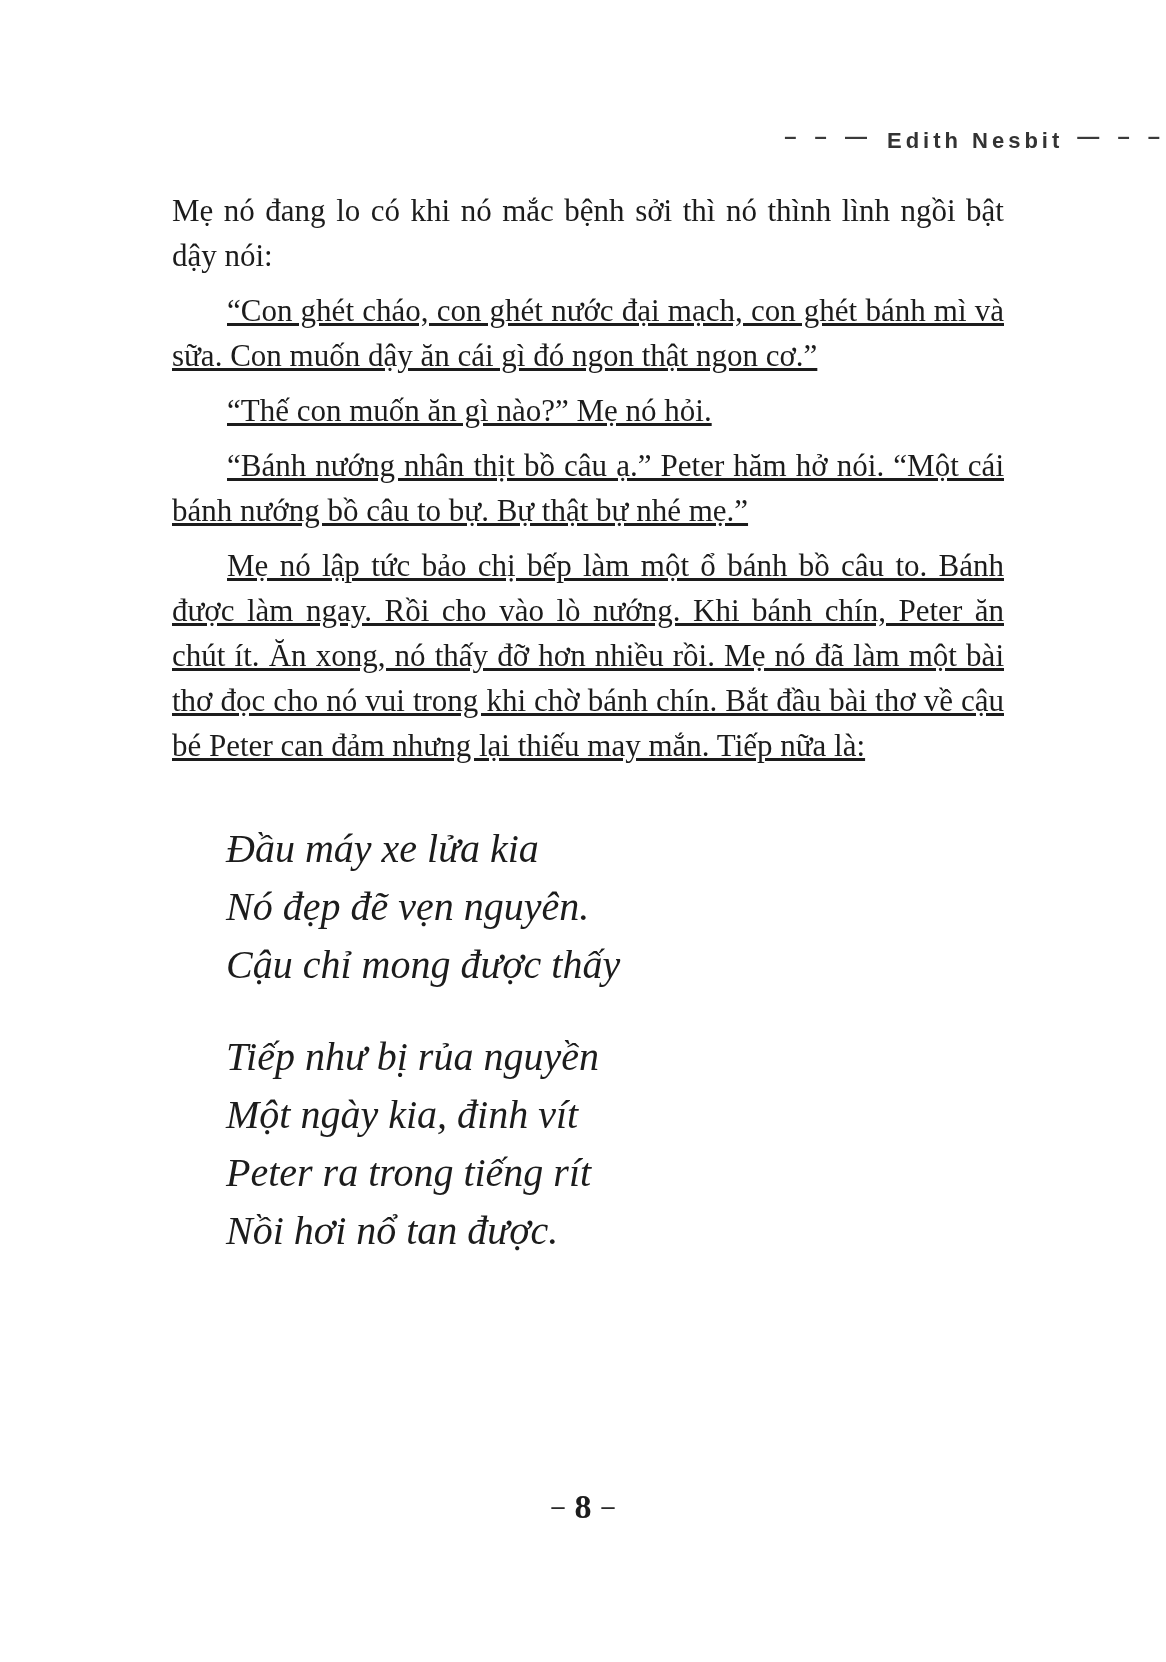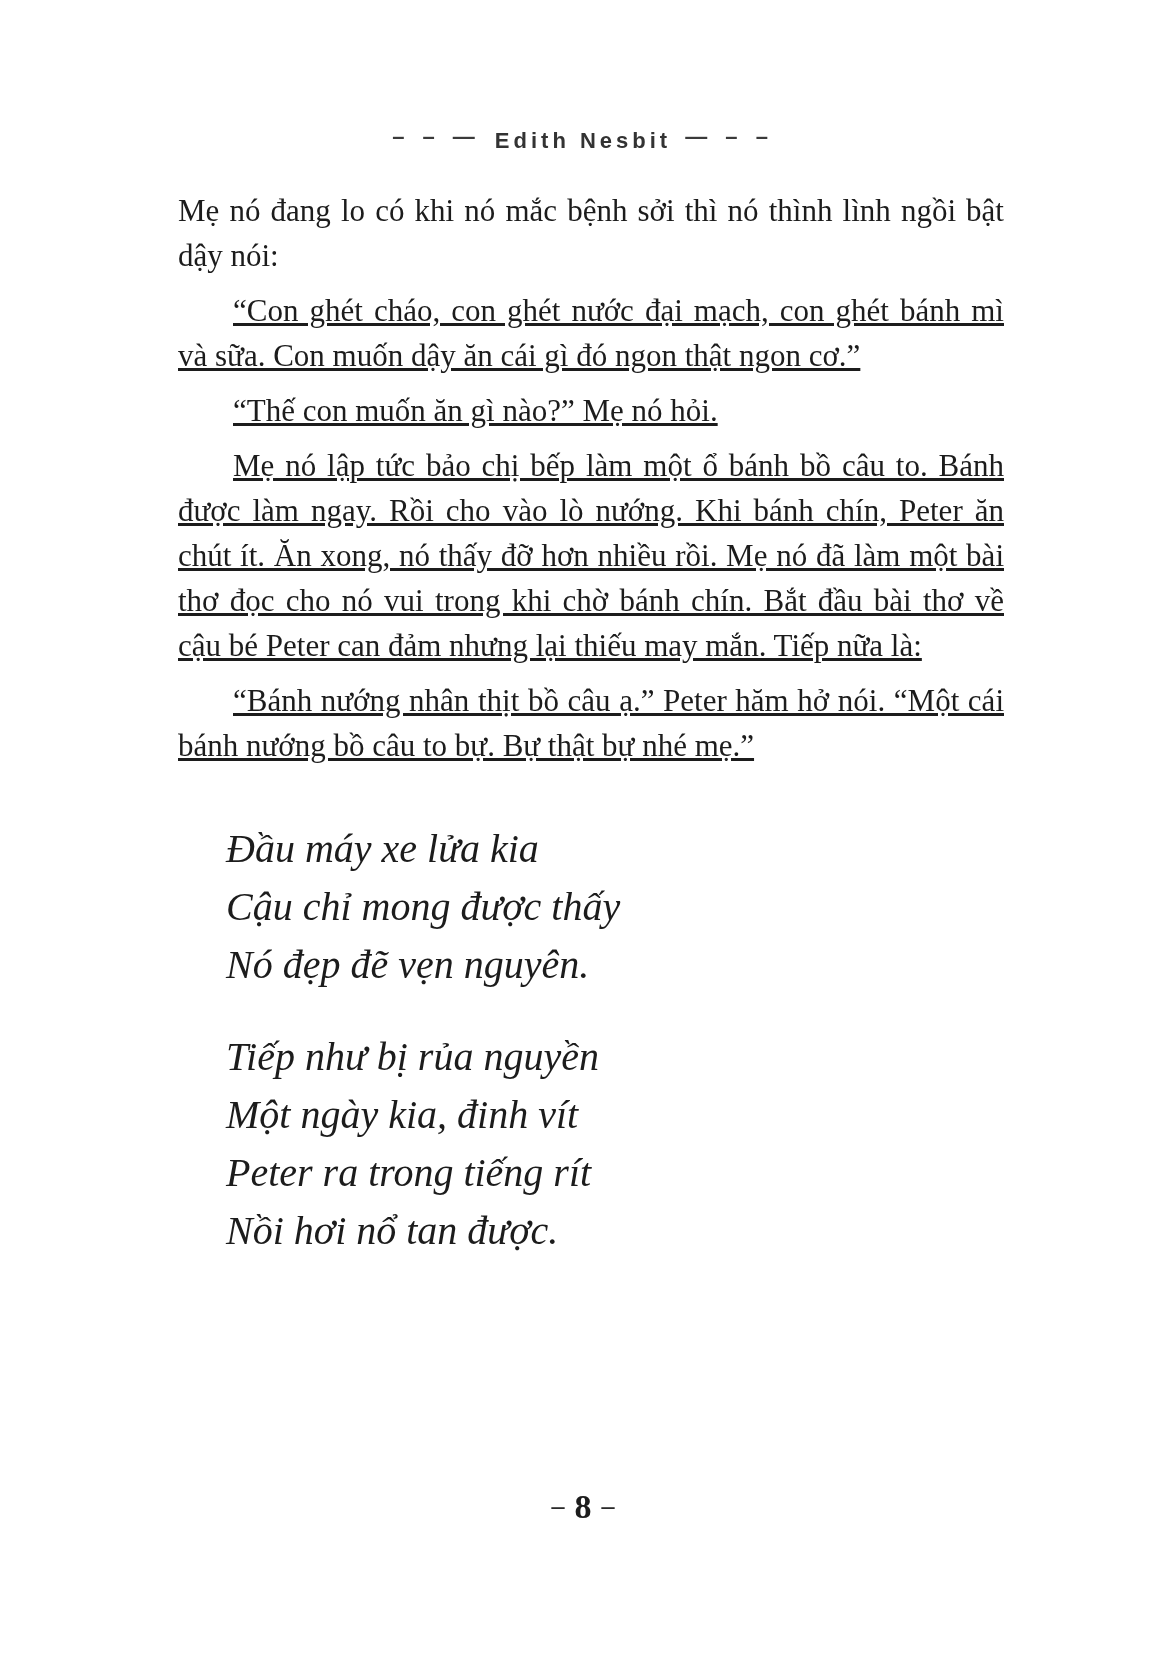--- a/index.html
+++ b/index.html
@@ -11,21 +11,21 @@
     margin: 0 auto;
     background: #ffffff;
     overflow: hidden;
     color: #1c1c1c;
   }
   .running-head {
     position: absolute;
     top: 128px;
     left: 0;
     width: 100%;
-    text-align: center;
+    text-align: right;
     font-family: "Liberation Sans", "DejaVu Sans", sans-serif;
     font-size: 22px;
     font-weight: 600;
     letter-spacing: 4px;
     color: #333333;
     white-space: nowrap;
   }
   .running-head .orn {
     font-weight: 700;
     letter-spacing: 6px;
@@ -39,21 +39,21 @@
     position: absolute;
     top: 188px;
     left: 168px;
     width: 836px;
     font-family: "Liberation Serif", "DejaVu Serif", serif;
     font-size: 31px;
     line-height: 45px;
     text-align: justify;
   }
   .body-text p {
-    margin: 0 0 10px 10px;
+    margin: 0 0 10px 4px;
   }
   .body-text p.indent {
     text-indent: 55px;
     text-decoration: underline;
   }
   .poem {
     margin-top: 52px;
     margin-left: 58px;
     font-style: italic;
     font-size: 40px;
@@ -89,28 +89,28 @@
 <div class="page">
 
   <div class="running-head">
     <span class="orn left">– – —</span><span>Edith Nesbit</span><span class="orn right">— – –</span>
   </div>
 
   <div class="body-text">
     <p>Mẹ nó đang lo có khi nó mắc bệnh sởi thì nó thình lình ngồi bật dậy nói:</p>
     <p class="indent">“Con ghét cháo, con ghét nước đại mạch, con ghét bánh mì và sữa. Con muốn dậy ăn cái gì đó ngon thật ngon cơ.”</p>
     <p class="indent">“Thế con muốn ăn gì nào?” Mẹ nó hỏi.</p>
+    <p class="indent">“Bánh nướng nhân thịt bồ câu ạ.” Peter hăm hở nói. “Một cái bánh nướng bồ câu to bự. Bự thật bự nhé mẹ.”</p>
     <p class="indent">Mẹ nó lập tức bảo chị bếp làm một ổ bánh bồ câu to. Bánh được làm ngay. Rồi cho vào lò nướng. Khi bánh chín, Peter ăn chút ít. Ăn xong, nó thấy đỡ hơn nhiều rồi. Mẹ nó đã làm một bài thơ đọc cho nó vui trong khi chờ bánh chín. Bắt đầu bài thơ về cậu bé Peter can đảm nhưng lại thiếu may mắn. Tiếp nữa là:</p>
-    <p class="indent">“Bánh nướng nhân thịt bồ câu ạ.” Peter hăm hở nói. “Một cái bánh nướng bồ câu to bự. Bự thật bự nhé mẹ.”</p>
 
     <div class="poem">
       <div class="stanza">
         <div class="poem-line">Đầu máy xe lửa kia</div>
+        <div class="poem-line">Nó đẹp đẽ vẹn nguyên.</div>
         <div class="poem-line">Cậu chỉ mong được thấy</div>
-        <div class="poem-line">Nó đẹp đẽ vẹn nguyên.</div>
       </div>
       <div class="stanza">
         <div class="poem-line">Tiếp như bị rủa nguyền</div>
         <div class="poem-line">Một ngày kia, đinh vít</div>
         <div class="poem-line">Peter ra trong tiếng rít</div>
         <div class="poem-line">Nồi hơi nổ tan được.</div>
       </div>
     </div>
   </div>
 

